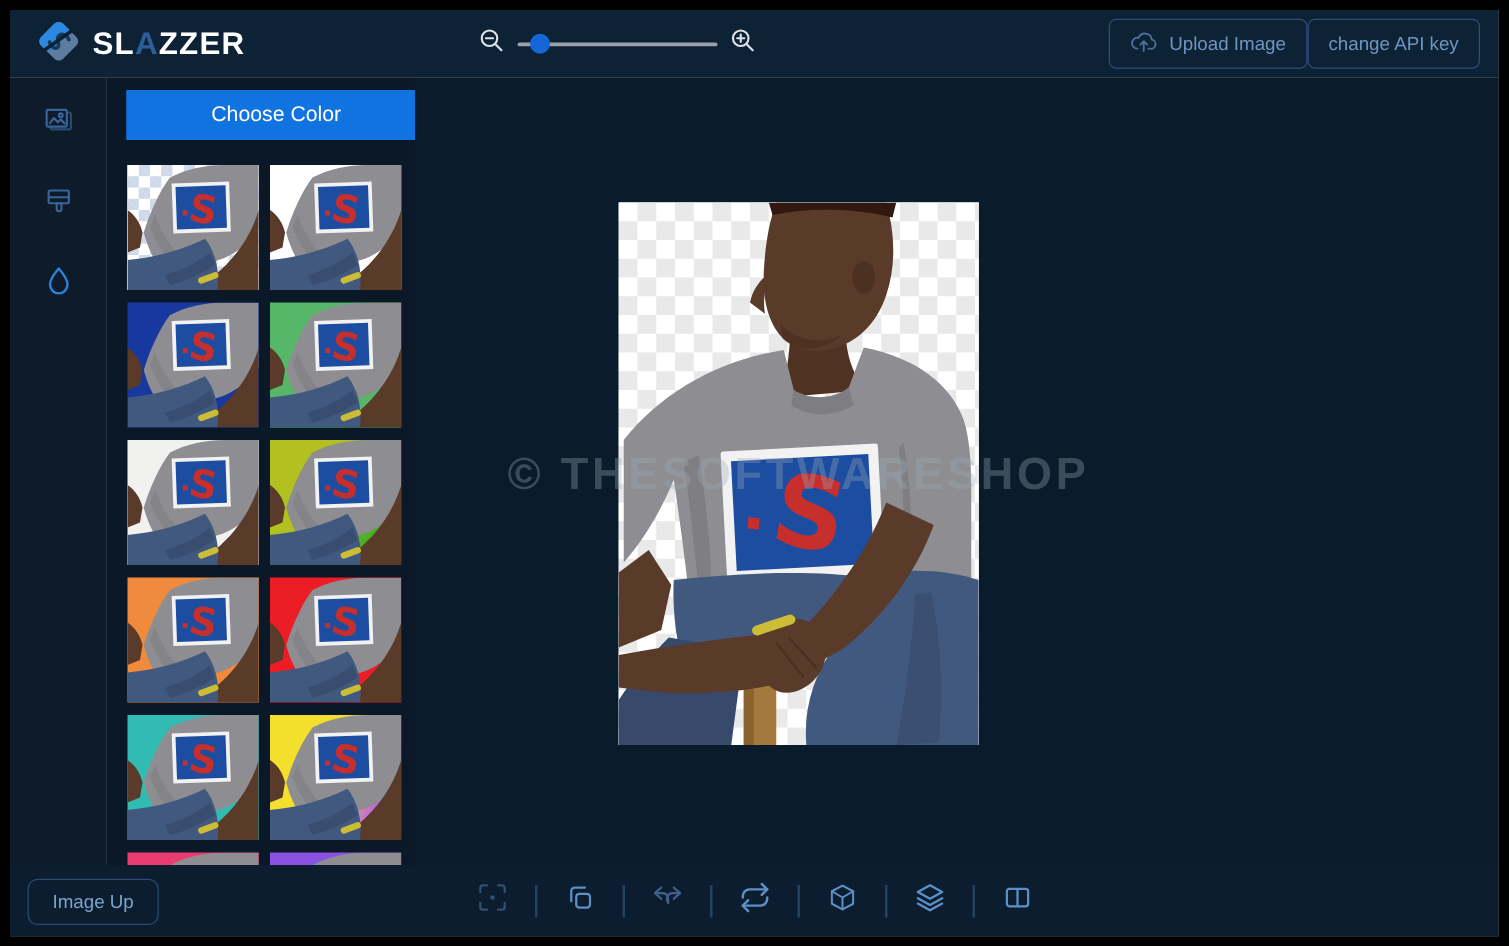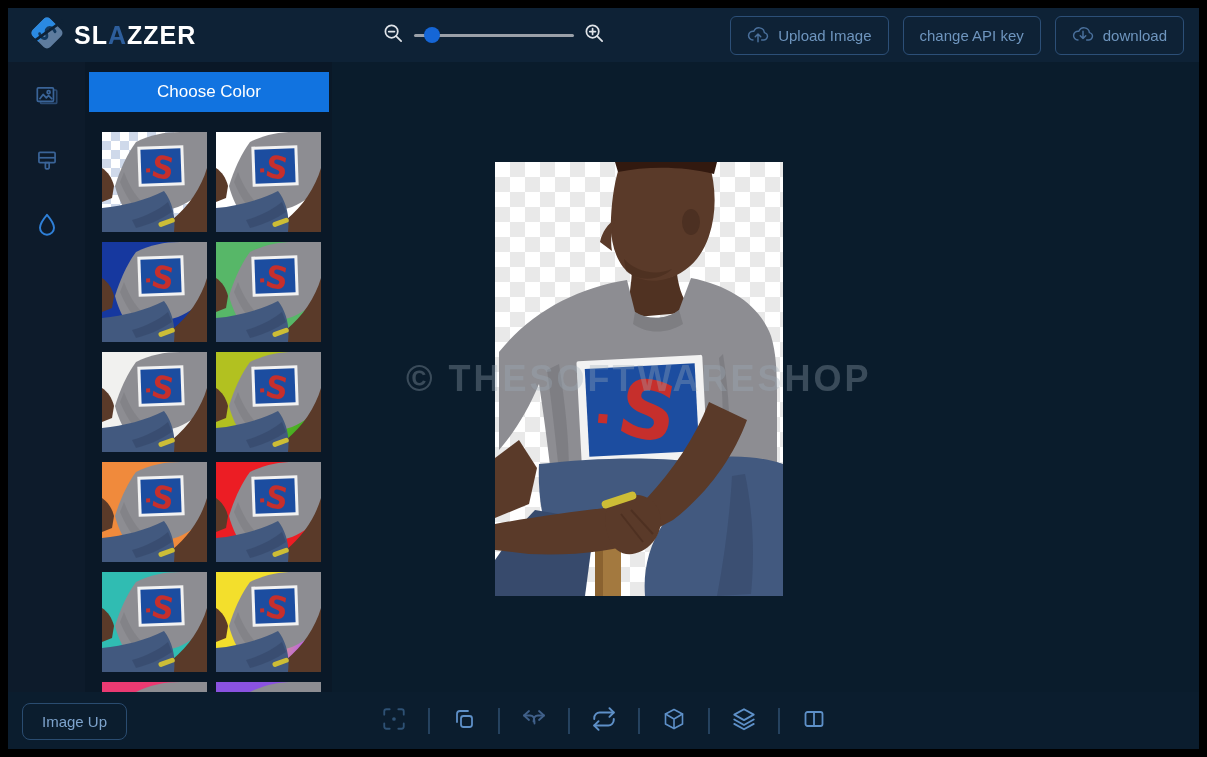--- a/index.html
+++ b/index.html
@@ -11,32 +11,32 @@
   
   .topbar { height:54px; background:#0e2236; display:flex; align-items:center; position:relative; flex:0 0 auto; }
   .logo { display:flex; align-items:center; gap:8px; margin-left:20px; }
   .logo-text { font-size:25px; font-weight:800; letter-spacing:1px; color:#fff; }
   .logo-text .accent { color:#2d5e9c; }
   .zoom-ctl { position:absolute; left:375px; top:0; height:54px; display:flex; align-items:center; gap:10px; }
   .zoom-ctl svg { cursor:pointer; }
   .slider { position:relative; width:160px; height:16px; cursor:pointer; }
   .slider .track { position:absolute; top:7px; left:0; right:0; height:3px; background:#9aa0a8; border-radius:2px; }
   .slider .thumb { position:absolute; top:0; width:16px; height:16px; border-radius:50%; background:#1566d6; }
-  .topbar-buttons { margin-left:auto; margin-right:15px; display:flex; gap:14px; }
+  .topbar-buttons { margin-left:auto; margin-right:15px; display:flex; }
   .tb-btn { display:flex; align-items:center; gap:9px; border:1px solid #2c4f77; border-radius:6px;
             background:transparent; color:#6e95be; font-size:15px; padding:8px 16px; cursor:pointer;
             font-family:"Liberation Sans", sans-serif; }
 
   
   .body { flex:1 1 auto; display:flex; min-height:0; }
   .rail { width:77px; background:#0d1b2b; display:flex; flex-direction:column; align-items:center; padding-top:22px; gap:34px; flex:0 0 auto; }
   .rail .tool { width:30px; height:30px; display:flex; align-items:center; justify-content:center; cursor:pointer; }
 
   .panel { width:247px; background:#0a1827; position:relative; overflow:hidden; flex:0 0 auto; }
-  .choose-btn { position:absolute; left:4px; top:10px; width:240px; height:40px; background:#1173e0;
+  .choose-btn { position:absolute; left:16px; top:10px; width:240px; height:40px; background:#1173e0;
                 color:#fff; font-size:17px; border:none; cursor:pointer; font-family:"Liberation Sans", sans-serif; }
   .swatches { position:absolute; left:17px; top:70px; width:219px; display:grid;
               grid-template-columns:105px 105px; grid-auto-rows:100px; column-gap:9px; row-gap:10px; }
   .swatch { width:105px; height:100px; cursor:pointer; position:relative; overflow:hidden; }
   .swatch svg { position:absolute; inset:0; width:105px; height:100px; display:block; }
   .bg-checker { background-image:
       linear-gradient(45deg,#cfd9ea 25%,transparent 25%,transparent 75%,#cfd9ea 75%),
       linear-gradient(45deg,#cfd9ea 25%,#ffffff 25%,#ffffff 75%,#cfd9ea 75%);
       background-size:18px 18px; background-position:0 0,9px 9px; background-color:#fff; }
 
@@ -134,29 +134,20 @@
             <svg width="22" height="18" viewBox="0 0 24 19" fill="none" stroke="#4a709c" stroke-width="1.6" stroke-linecap="round" stroke-linejoin="round">
               <path d="M6.5,16 a4.8,4.8 0 1 1 1,-9.5 A6,6 0 0 1 19,8 a4,4 0 0 1 -1.5,8 H16"></path>
               <path d="M9,12.5 L12,9.5 L15,12.5 M12,9.5 V18"></path>
             </svg>
           </span>
           <span>Upload Image</span>
         </button>
         <button class="tb-btn">
           <span>change API key</span>
         </button>
-        <button class="tb-btn">
-          <span>
-            <svg width="22" height="18" viewBox="0 0 24 19" fill="none" stroke="#4a709c" stroke-width="1.6" stroke-linecap="round" stroke-linejoin="round">
-              <path d="M6.5,16 a4.8,4.8 0 1 1 1,-9.5 A6,6 0 0 1 19,8 a4,4 0 0 1 -1.5,8 H16"></path>
-              <path d="M9,11.5 L12,14.5 L15,11.5 M12,14.5 V6.5"></path>
-            </svg>
-          </span>
-          <span>download</span>
-        </button>
       </div>
     </div>
 
     <div class="body">
 
       <div class="rail">
         <div class="tool">
           <span>
             <svg width="28" height="28" viewBox="0 0 26 26" fill="none" stroke="#3a6498" stroke-width="1.6" stroke-linejoin="round">
               <rect x="7" y="6.5" width="15" height="12.5" rx="1" opacity="0.65"></rect>

